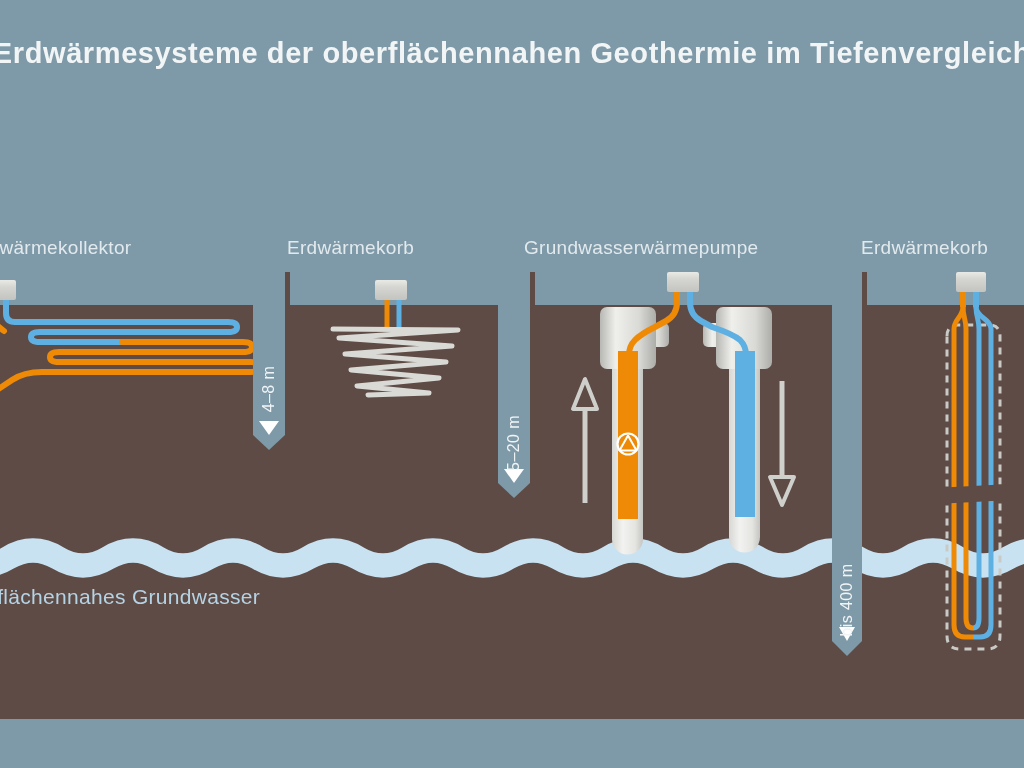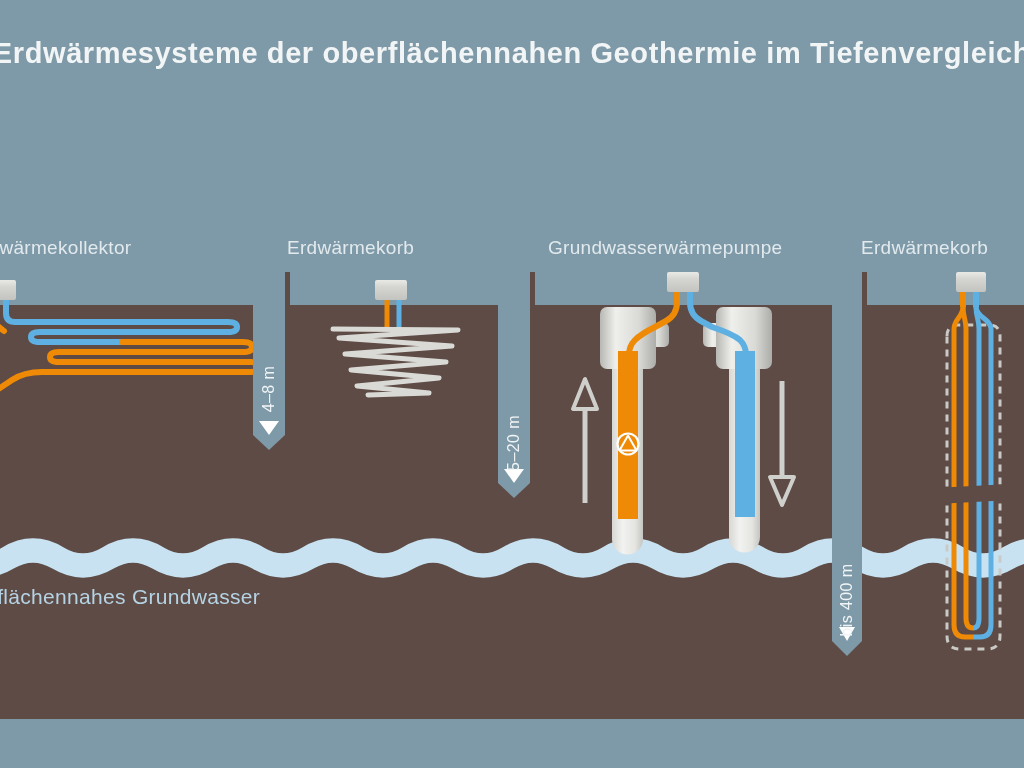--- a/index.html
+++ b/index.html
@@ -150,21 +150,21 @@
       <rect x="956" y="235" width="30" height="20" rx="2" fill="url(#boxGrad)"></rect>
     </g>
   </svg>
 
   <div class="title-wrap">
     <div class="title">Erdwärmesysteme der oberflächennahen Geothermie im Tiefenvergleich</div>
   </div>
 
   <div class="sys-label" style="left:-31px;">Erdwärmekollektor</div>
   <div class="sys-label" style="left:287px;">Erdwärmekorb</div>
-  <div class="sys-label" style="left:548px;">Grundwasserwärmepumpe</div>
+  <div class="sys-label" style="left:524px;">Grundwasserwärmepumpe</div>
   <div class="sys-label" style="left:861px;">Erdwärmekorb</div>
 
   <div class="marker-label" style="left:189px;top:342px;">4–8 m</div>
   <div class="marker-label" style="left:434px;top:396px;">5–20 m</div>
   <div class="marker-label" style="left:767px;top:553px;">bis 400 m</div>
 
   <div class="gw-label">oberflächennahes Grundwasser</div>
 </div>
 
 </body></html>

